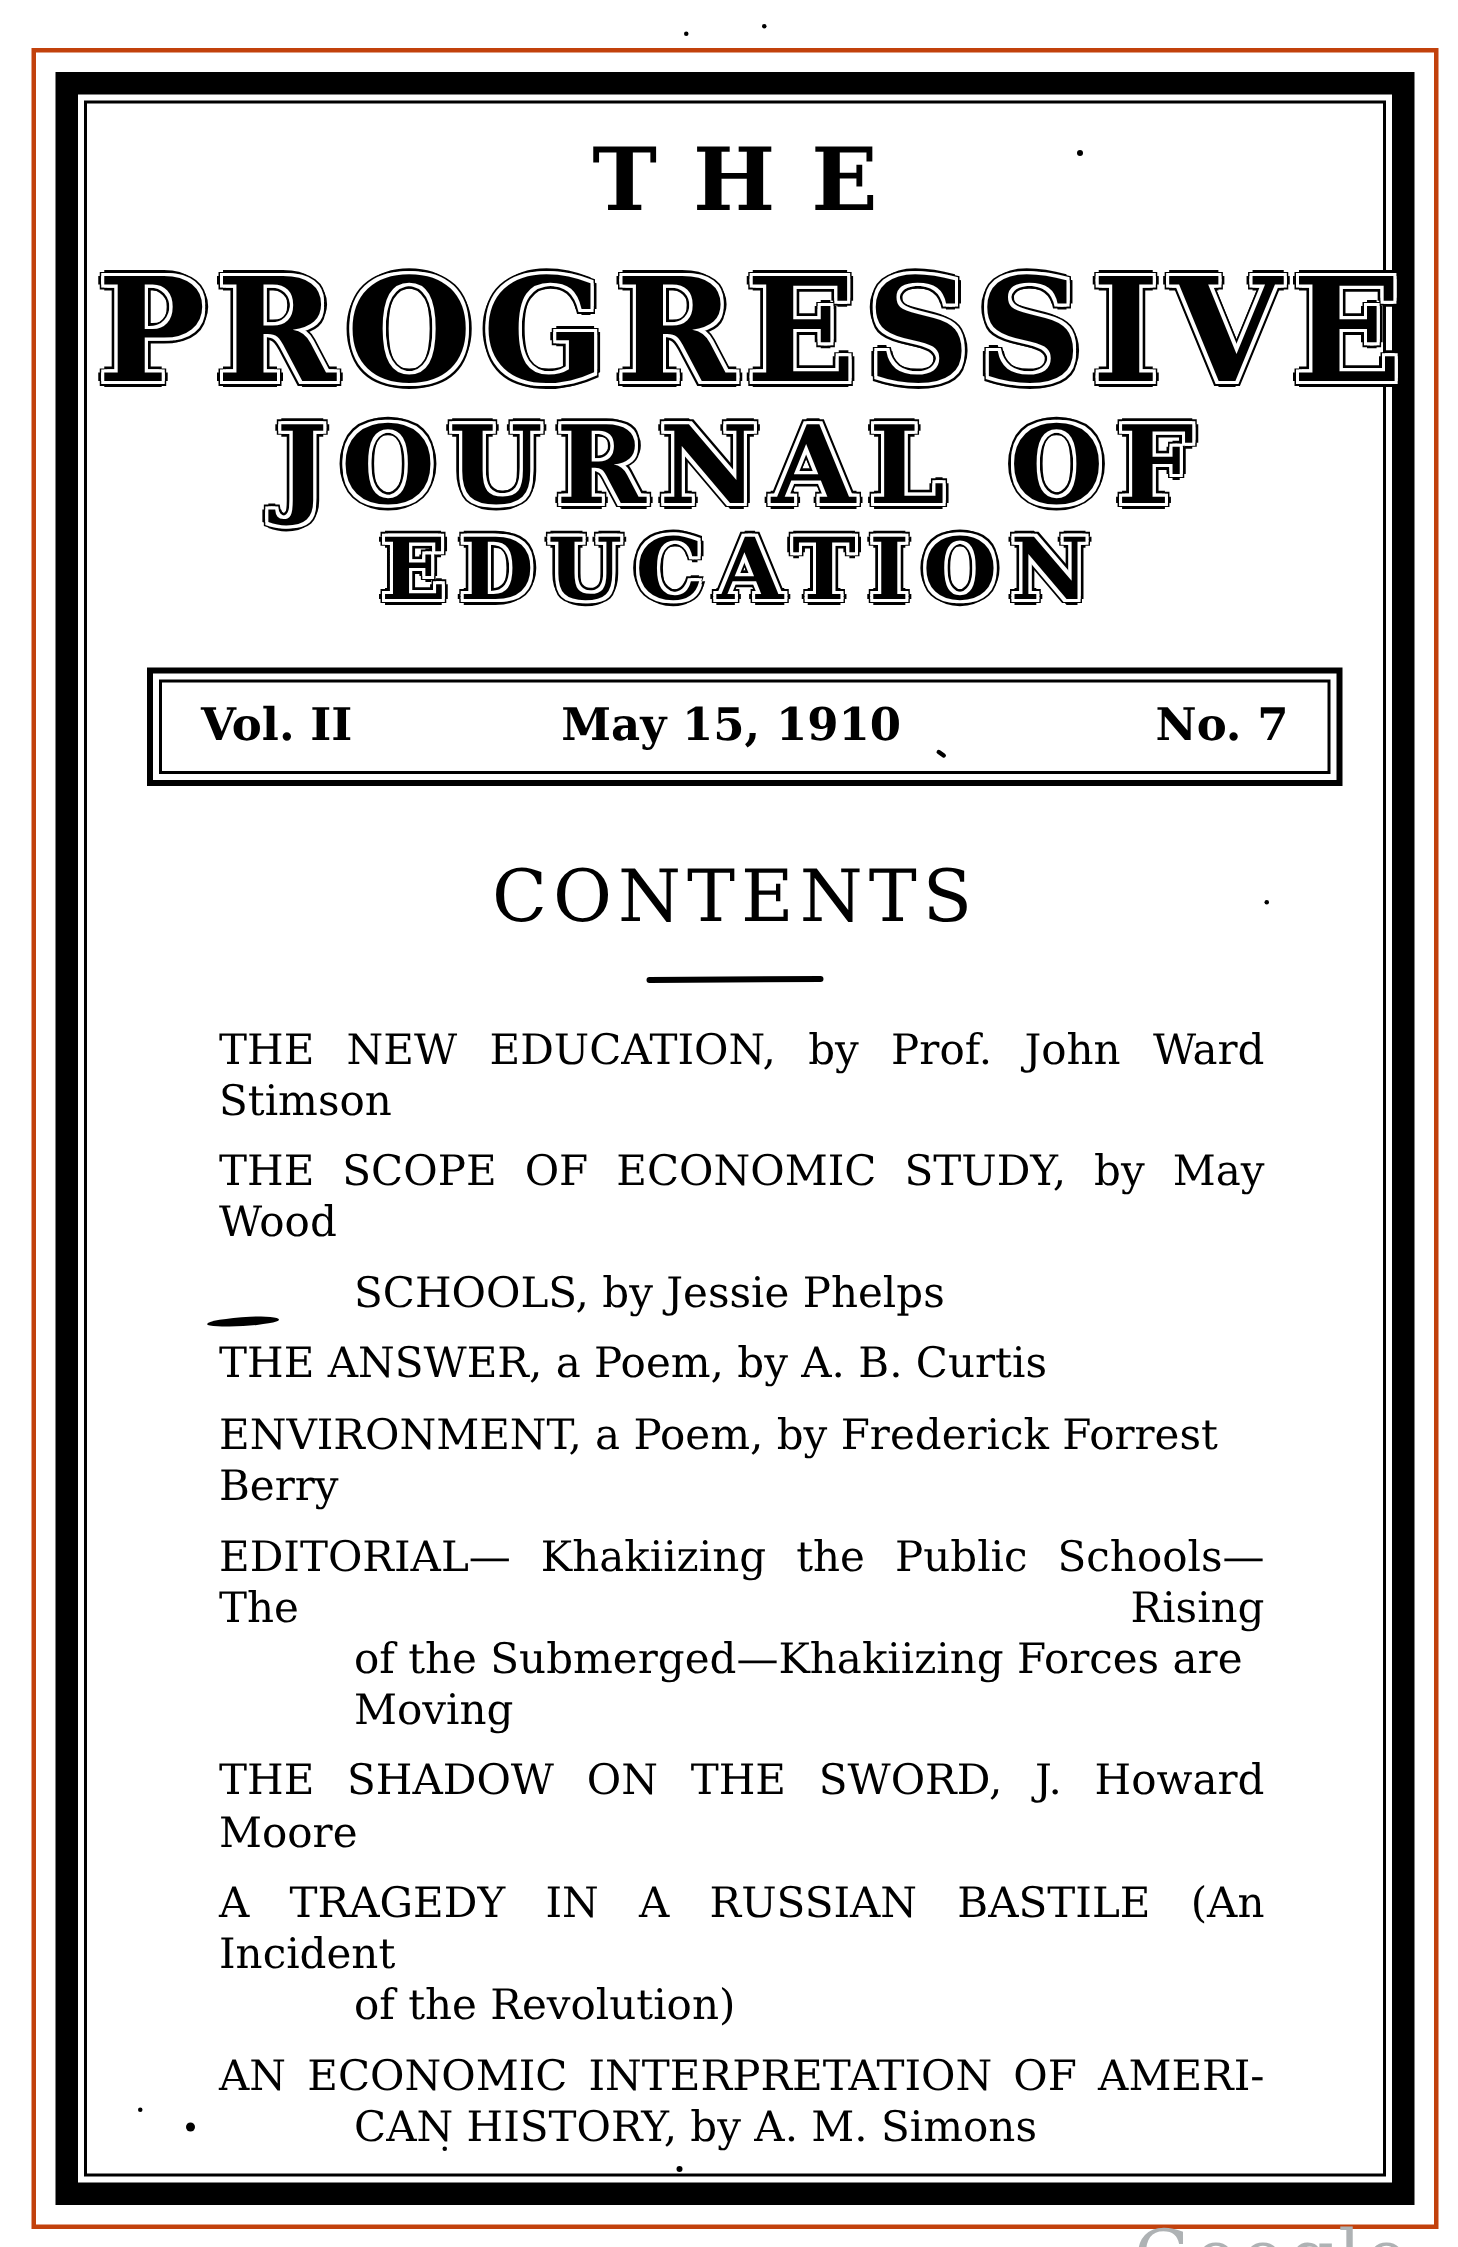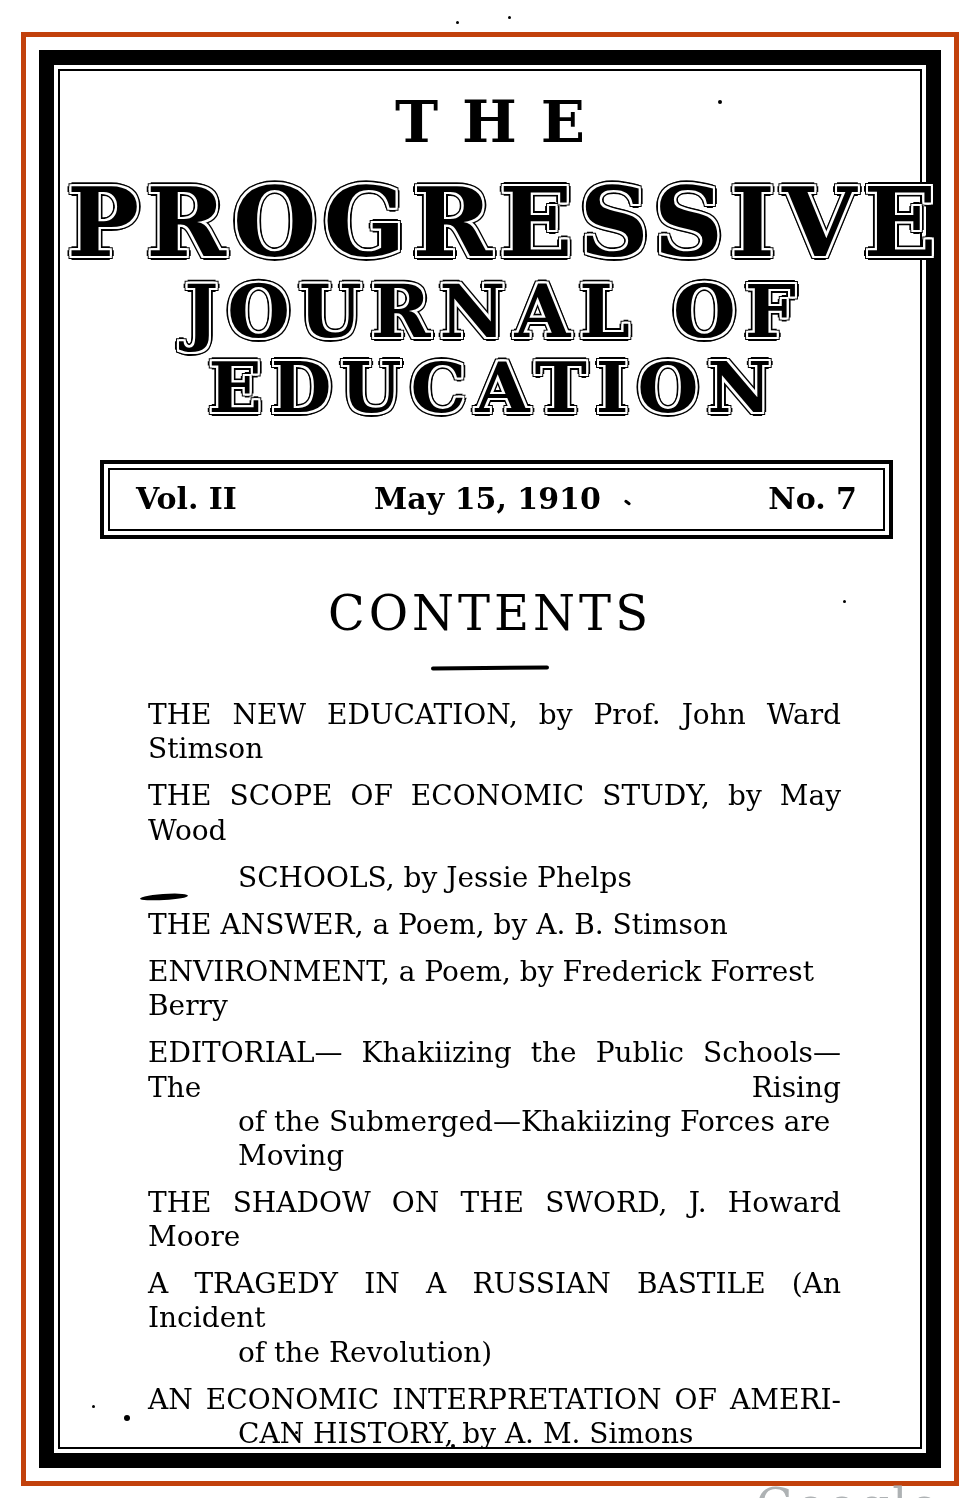--- a/index.html
+++ b/index.html
@@ -9,21 +9,21 @@
     position: relative;
     overflow: hidden;
     font-family: "DejaVu Serif", serif;
     color: #000;
   }
   .page { position: absolute; inset: 0; background: #fff; }
 
   
   .frame-outer {
     position: absolute; left: 21px; top: 32px; right: 13px; bottom: 12px;
-    border: 5px solid #c2410c;
+    border: 3px solid #c2410c;
   }
   .frame-thick {
     position: absolute; inset: 13px;
     border: 15px solid #000;
   }
   .frame-inner {
     position: absolute; inset: 4px;
     border: 2px solid #000;
   }
   .content {
@@ -44,21 +44,21 @@
     color: #000;
     line-height: 1.04;
     text-shadow:
       0 -2px 0 #fff, 0 2px 0 #fff, -2px 0 0 #fff, 2px 0 0 #fff,
       -2px -2px 0 #fff, 2px -2px 0 #fff, -2px 2px 0 #fff, 2px 2px 0 #fff,
       0 -4px 0 #000, 0 4px 0 #000, -4px 0 0 #000, 4px 0 0 #000,
       -3px -3px 0 #000, 3px -3px 0 #000, -3px 3px 0 #000, 3px 3px 0 #000;
   }
   .mast-line1 { margin-top: 18px;  font-size: 96px; letter-spacing: 7px; padding-left: 7px; }
   .mast-line2 { margin-top: 2px;  font-size: 72px; letter-spacing: 9px; padding-left: 9px; }
-  .mast-line3 { margin-top: 2px;  font-size: 70px; letter-spacing: 9px; padding-left: 9px; }
+  .mast-line3 { margin-top: 2px;  font-size: 57px; letter-spacing: 9px; padding-left: 9px; }
 
   
   .issue-box {
     margin: 36px 27px 0 40px;
     border: 4px solid #000;
     padding: 4px;
   }
   .issue-box-inner {
     border: 2px solid #000;
     display: flex; align-items: center; justify-content: space-between;
@@ -154,21 +154,21 @@
                 <div class="toc-line justify">THE NEW EDUCATION, by Prof. John Ward Stimson</div>
               </div>
               <div class="toc-item">
                 <div class="toc-line justify">THE SCOPE OF ECONOMIC STUDY, by May Wood</div>
               </div>
               <div class="toc-item">
                 <div class="toc-line indent">SCHOOLS, by Jessie Phelps</div>
                 <span class="ink-mark"></span>
               </div>
               <div class="toc-item">
-                <div class="toc-line">THE ANSWER, a Poem, by A. B. Stimson</div>
+                <div class="toc-line">THE ANSWER, a Poem, by A. B. Curtis</div>
               </div>
               <div class="toc-item">
                 <div class="toc-line">ENVIRONMENT, a Poem, by Frederick Forrest Berry</div>
               </div>
               <div class="toc-item">
                 <div class="toc-line justify">EDITORIAL— Khakiizing the Public Schools—The Rising</div>
                 <div class="toc-line indent">of the Submerged—Khakiizing Forces are Moving</div>
               </div>
               <div class="toc-item">
                 <div class="toc-line justify">THE SHADOW ON THE SWORD, J. Howard Moore</div>

